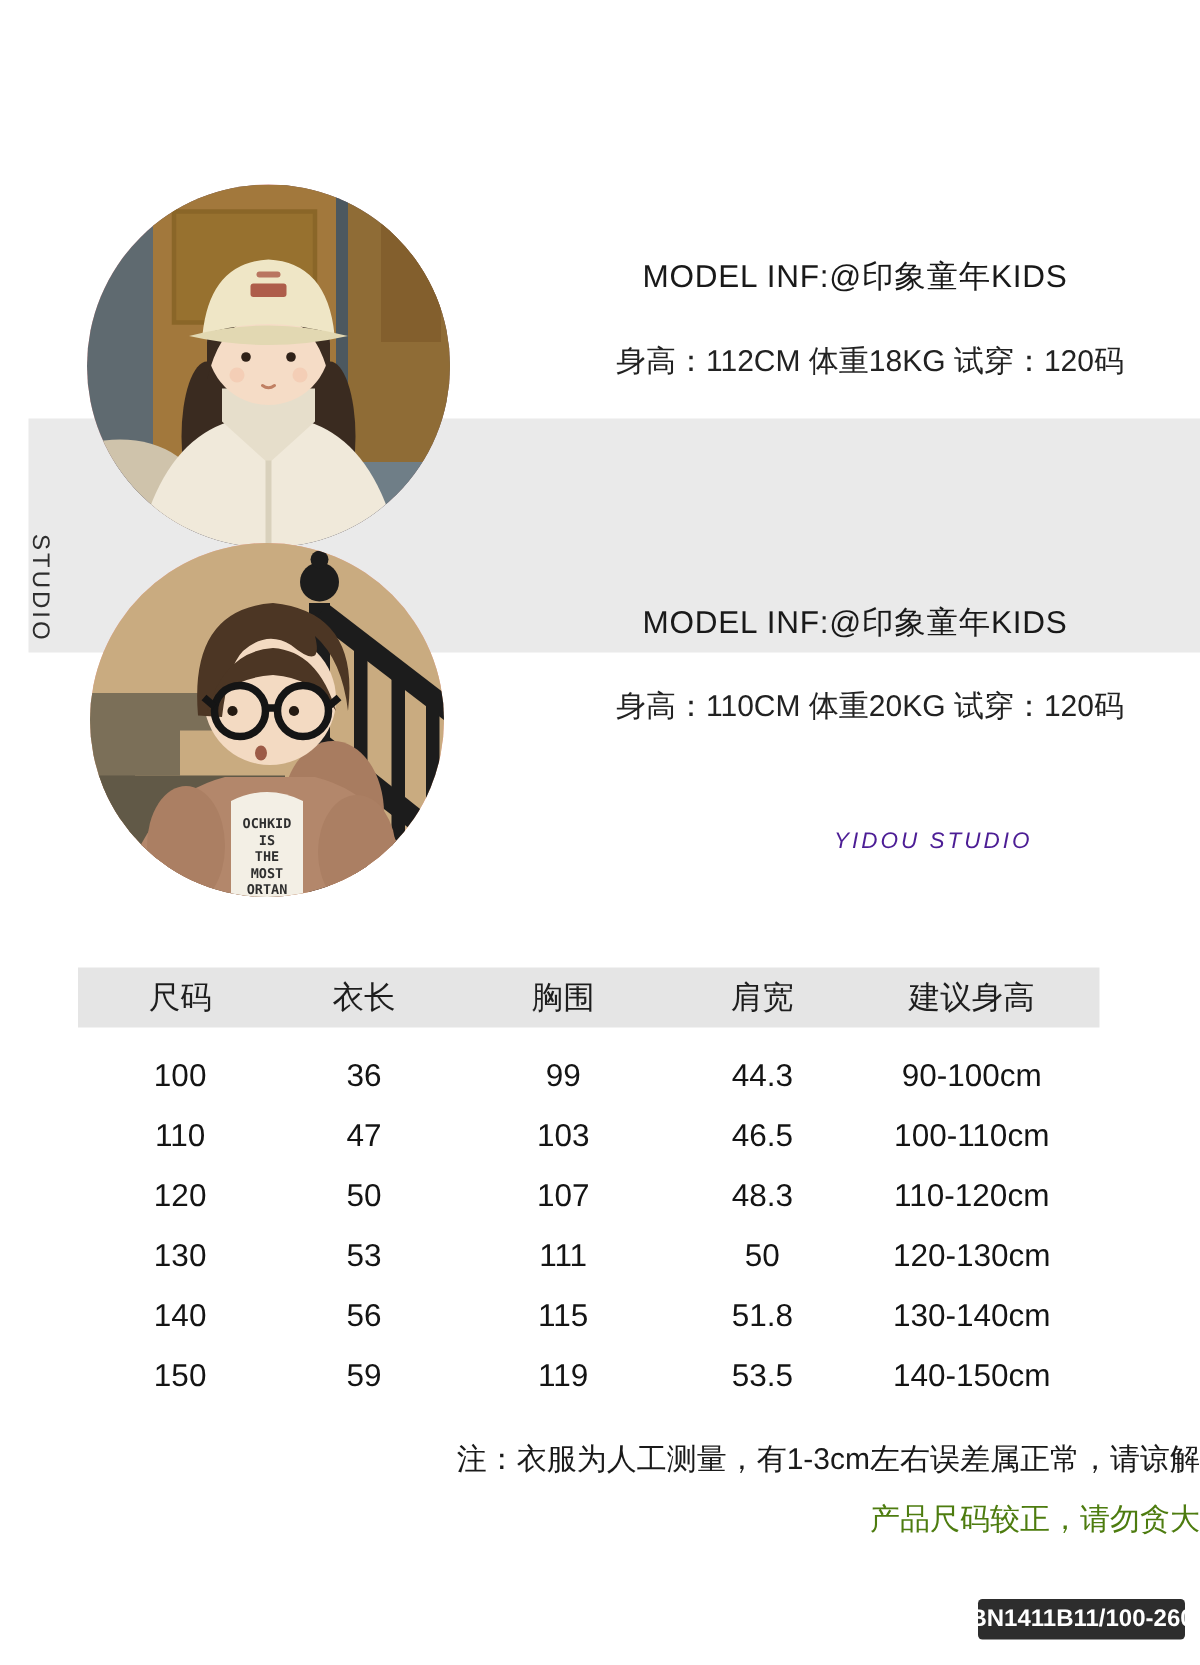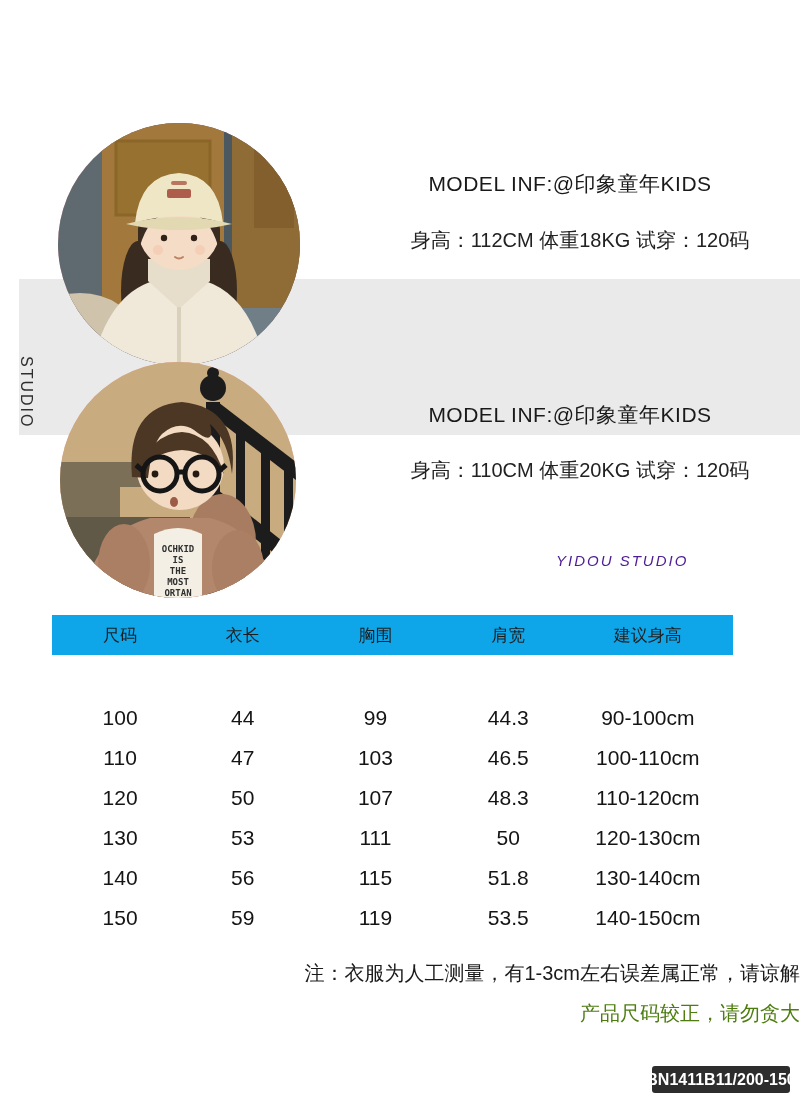--- a/index.html
+++ b/index.html
@@ -34,24 +34,24 @@
     font-size:20px;color:#222222;white-space:nowrap;
   }
   .m1-title{top:170px;} .m1-stats{top:227px;}
   .m2-title{top:401px;} .m2-stats{top:457px;}
   .watermark{
     position:absolute;left:556px;top:552px;width:170px;
     font-size:15px;font-style:italic;font-weight:300;
     color:#4c1d95;letter-spacing:2px;white-space:nowrap;
   }
   .size-table-header{
-    position:absolute;left:52px;top:615px;width:681px;height:40px;
-    background:#0ea5e9;display:grid;
+    position:absolute;left:52px;top:645px;width:681px;height:40px;
+    background:#e5e5e5;display:grid;
     grid-template-columns:20% 16% 23% 16% 25%;
-    align-items:center;font-size:17px;color:#1e1e1e;
+    align-items:center;font-size:21px;color:#1e1e1e;
   }
   .size-table-header .t-cell{text-align:center;}
   .size-table-body{
     position:absolute;left:52px;top:698px;width:681px;
     font-size:21px;color:#141414;
   }
   .t-row{
     display:grid;grid-template-columns:20% 16% 23% 16% 25%;
     height:40px;align-items:center;
   }
@@ -161,21 +161,21 @@
   <div class="size-table-header">
     <div class="t-cell">尺码</div>
     <div class="t-cell">衣长</div>
     <div class="t-cell">胸围</div>
     <div class="t-cell">肩宽</div>
     <div class="t-cell">建议身高</div>
   </div>
   <div class="size-table-body">
       <div class="t-row">
         <div class="t-cell">100</div>
-        <div class="t-cell">44</div>
+        <div class="t-cell">36</div>
         <div class="t-cell">99</div>
         <div class="t-cell">44.3</div>
         <div class="t-cell">90-100cm</div>
       </div>
       <div class="t-row">
         <div class="t-cell">110</div>
         <div class="t-cell">47</div>
         <div class="t-cell">103</div>
         <div class="t-cell">46.5</div>
         <div class="t-cell">100-110cm</div>
@@ -206,15 +206,15 @@
         <div class="t-cell">59</div>
         <div class="t-cell">119</div>
         <div class="t-cell">53.5</div>
         <div class="t-cell">140-150cm</div>
       </div>
     </div>
 
   <div class="note note-black">注：衣服为人工测量，有1-3cm左右误差属正常，请谅解</div>
   <div class="note note-red">产品尺码较正，请勿贪大</div>
 
-  <div class="sku-badge">BN1411B11/200-150</div>
+  <div class="sku-badge">BN1411B11/100-260</div>
 
 </div>
 
 </body></html>

